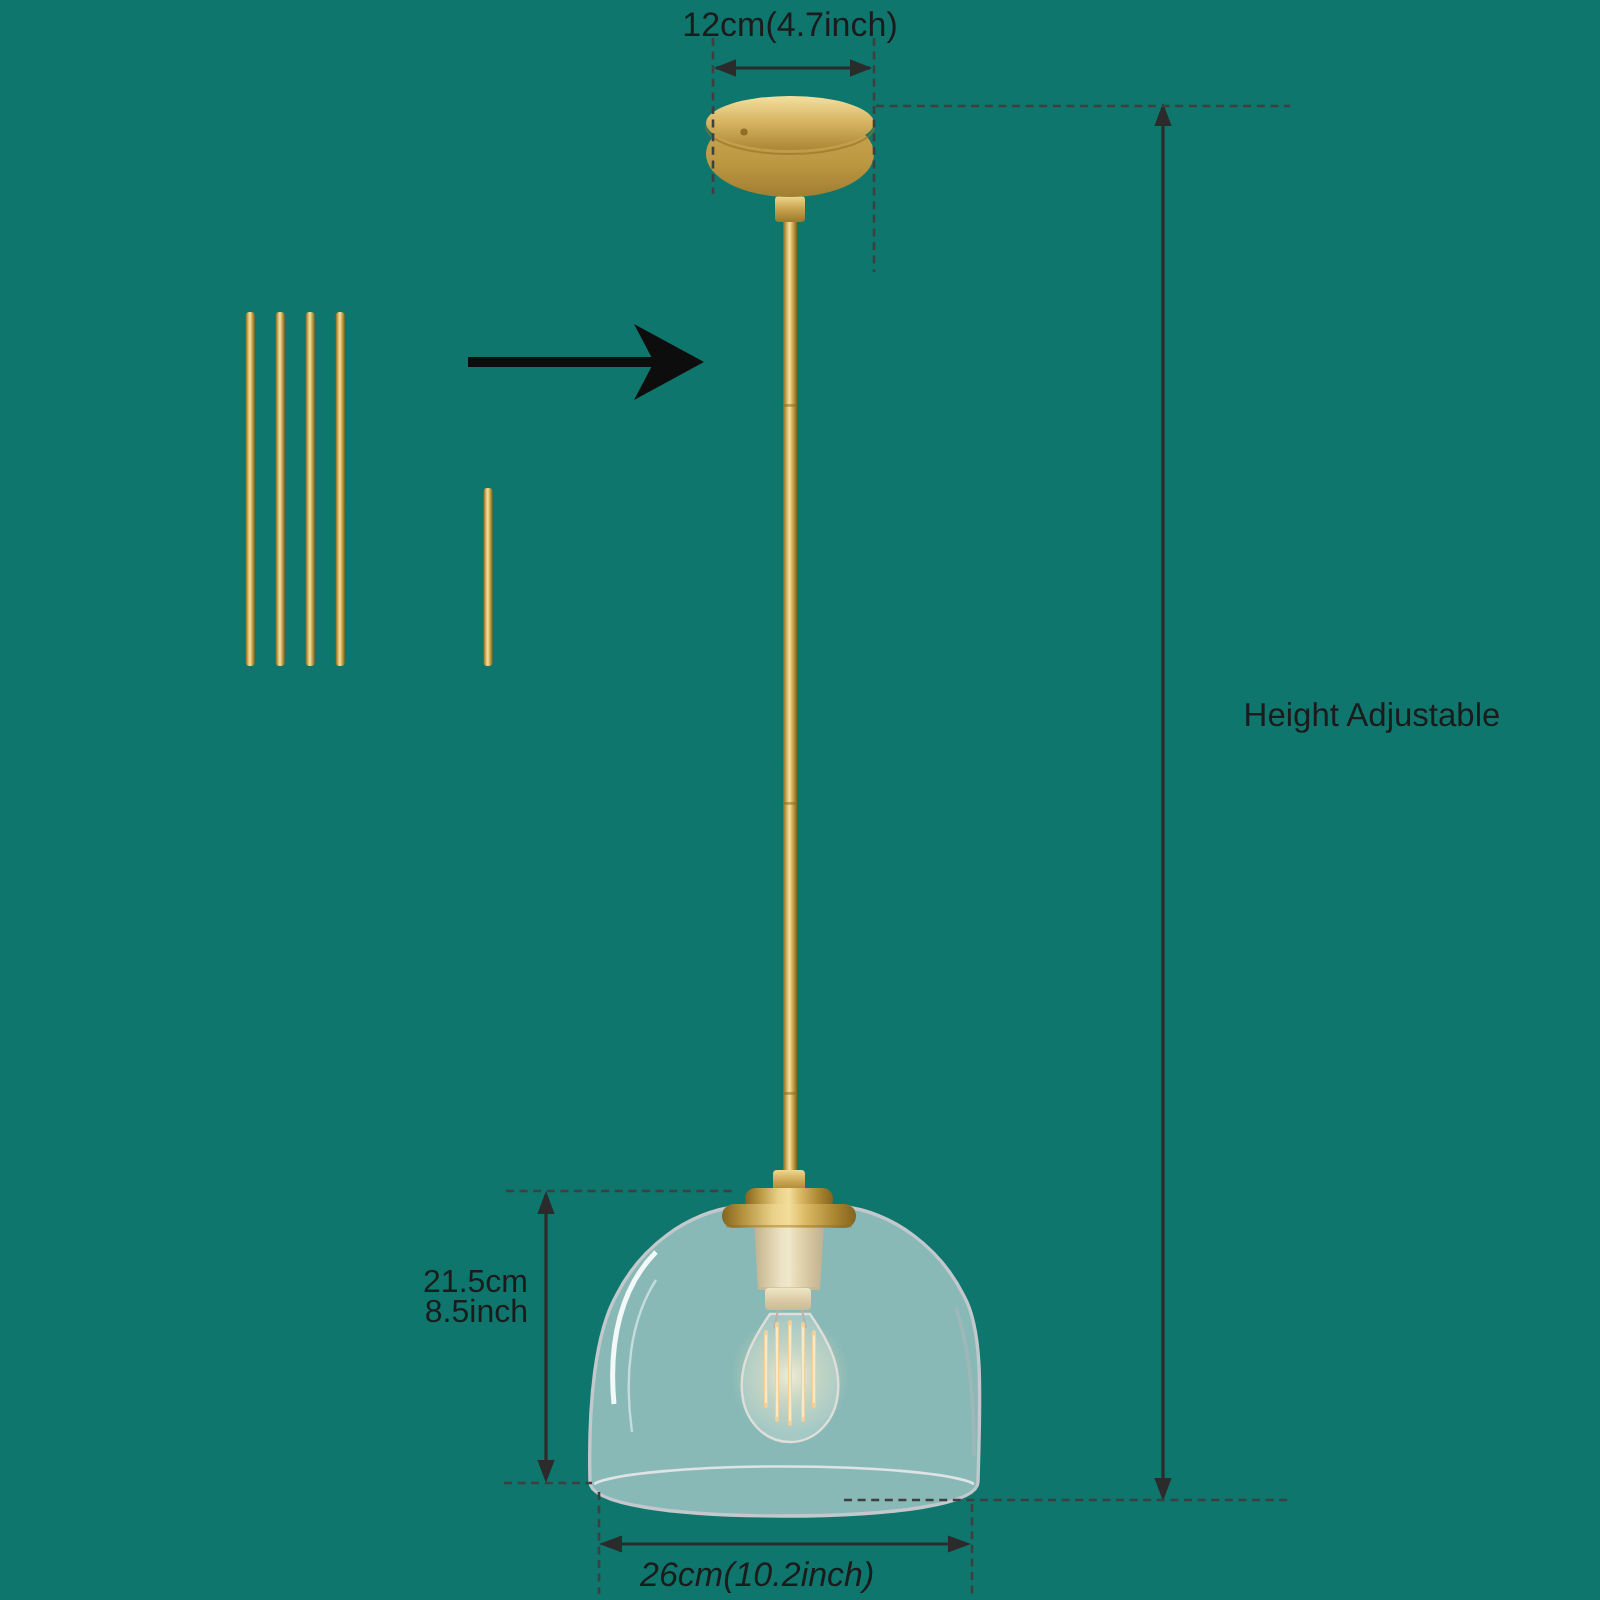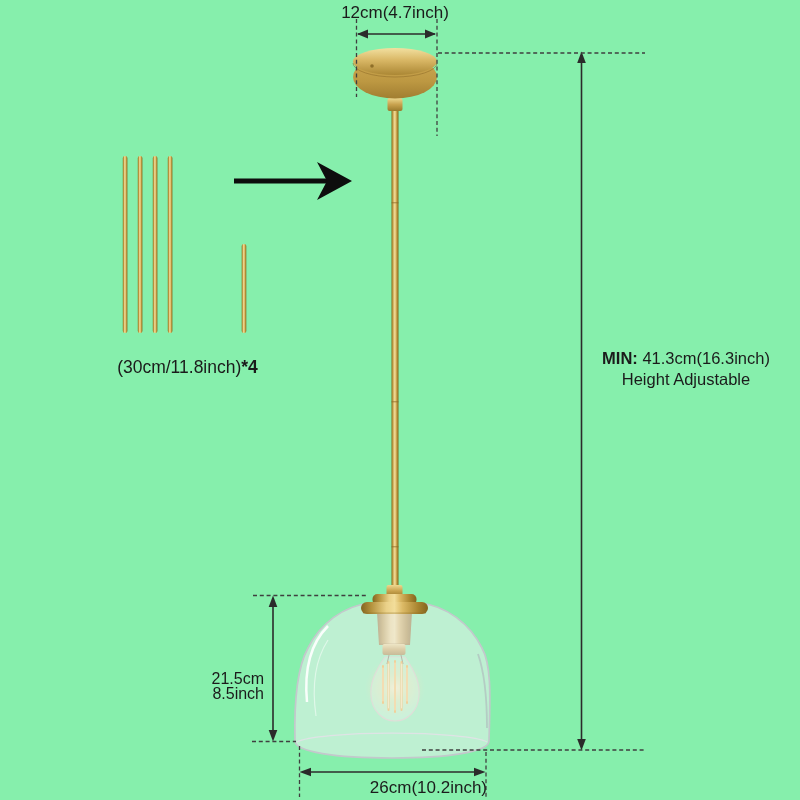--- a/index.html
+++ b/index.html
@@ -1,17 +1,17 @@
 <!DOCTYPE html>
 <html><head>
 <meta charset="utf-8">
 <style>
   html,body{margin:0;padding:0;background:#ffffff;}
   #canvas{
-    position:relative;width:800px;height:800px;background:#86efac;overflow:hidden;
+    position:relative;width:800px;height:800px;background:#0f766e;overflow:hidden;
     font-family:"Liberation Sans", sans-serif;color:#1b1b1b;
   }
   #art{position:absolute;left:0;top:0;}
   .lbl{position:absolute;font-size:17px;white-space:nowrap;}
   .lbl b{font-weight:700;}
   .dim-right{font-size:16.5px;line-height:20.5px;text-align:center;}
   .rods-lbl{font-size:17.5px;line-height:21.5px;text-align:center;}
   .shade-h{font-size:16px;line-height:15px;text-align:right;}
 </style>
 </head>
@@ -153,28 +153,26 @@
         <polygon points="485.5,772 474,767.7 474,776.3" stroke="none"></polygon>
         <line x1="299.5" y1="746" x2="299.5" y2="797" stroke="#3f3f3f" stroke-width="1.3" stroke-dasharray="4 2.8"></line>
         <line x1="486" y1="752" x2="486" y2="797" stroke="#3f3f3f" stroke-width="1.3" stroke-dasharray="4 2.8"></line>
       </g>
     </g>
   </svg>
 
   <div class="lbl" style="left:335px;top:3px;width:120px;text-align:center;">12cm(4.7inch)</div>
 
   <div class="lbl dim-right" style="left:586px;top:348px;width:200px;">
-    <div><b>MIN:</b><span> 41.3cm(16.3inch)</span></div>
     <div>Height Adjustable</div>
   </div>
 
   <div class="lbl rods-lbl" style="left:100px;top:357px;width:175px;">
-    <div><span>(30cm/11.8inch)</span><b>*4</b></div>
   </div>
 
-  <div class="lbl shade-h" style="left:194px;top:671px;width:70px;">
+  <div class="lbl shade-h" style="left:194px;top:634px;width:70px;">
     <div>21.5cm</div>
     <div>8.5inch</div>
   </div>
 
-  <div class="lbl" style="left:337px;top:778px;width:150px;text-align:right;">26cm(10.2inch)</div>
+  <div class="lbl" style="left:320px;top:778px;width:150px;text-align:left;font-style:italic;">26cm(10.2inch)</div>
 
 </div>
 
 </body></html>

